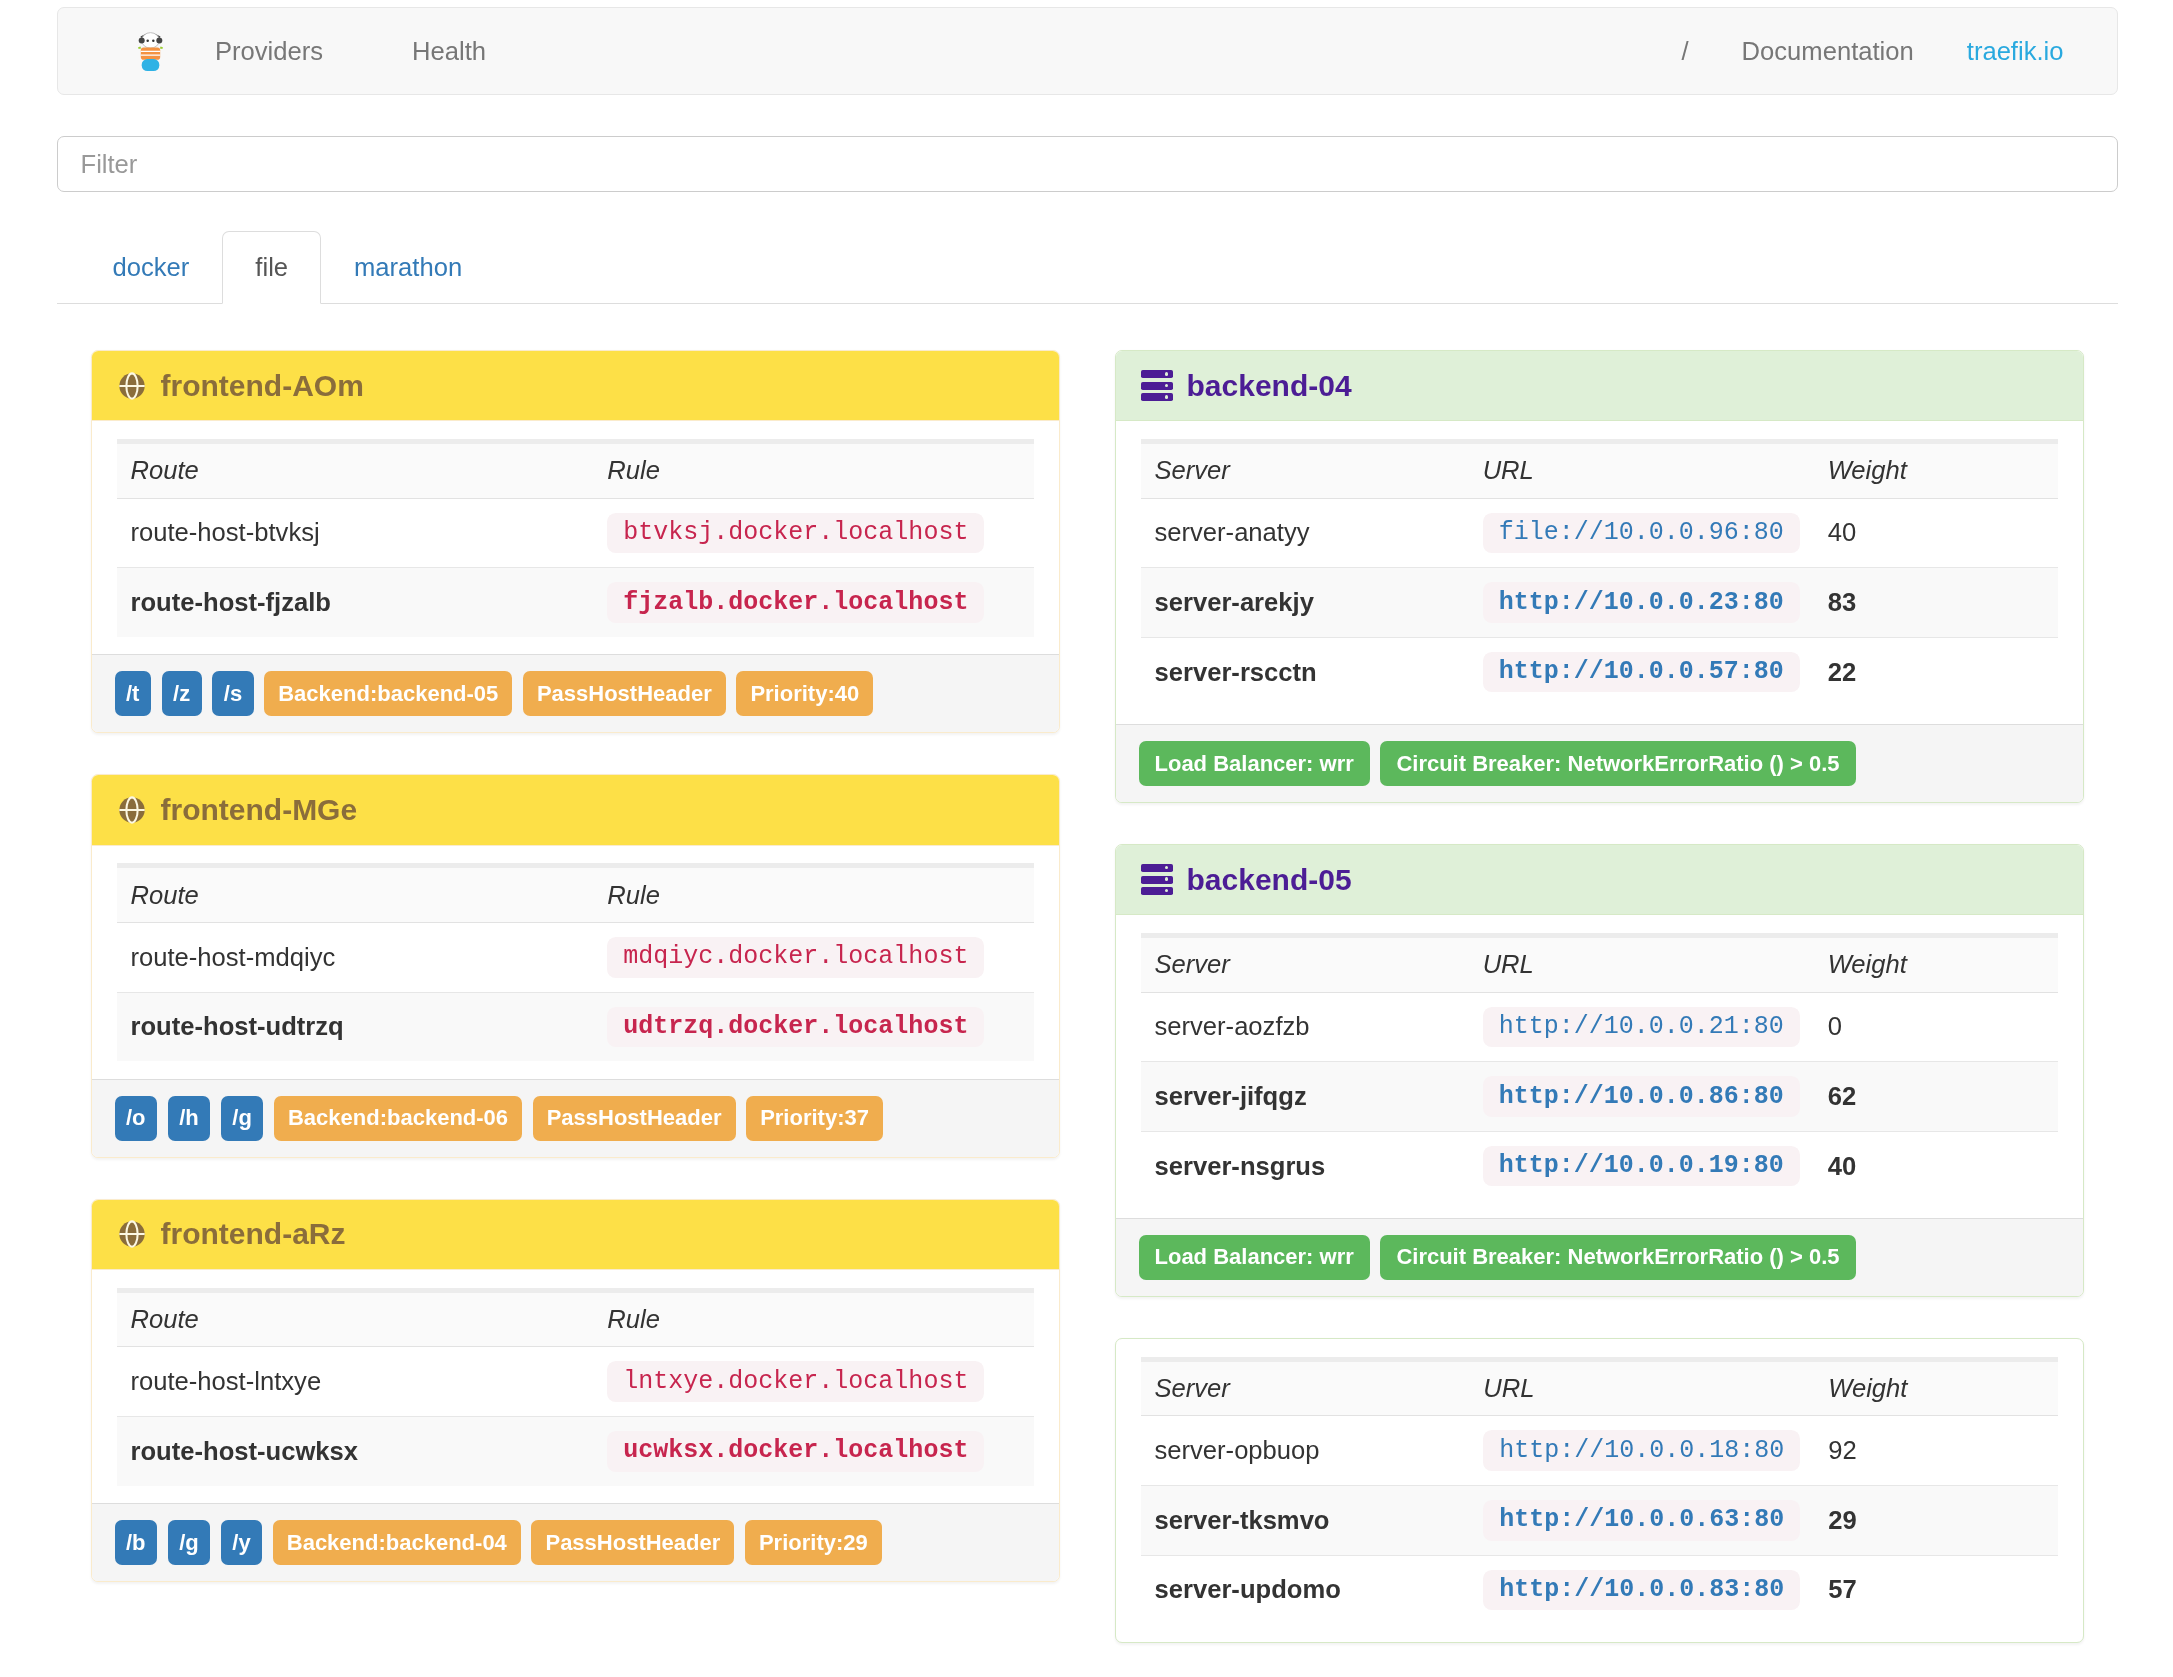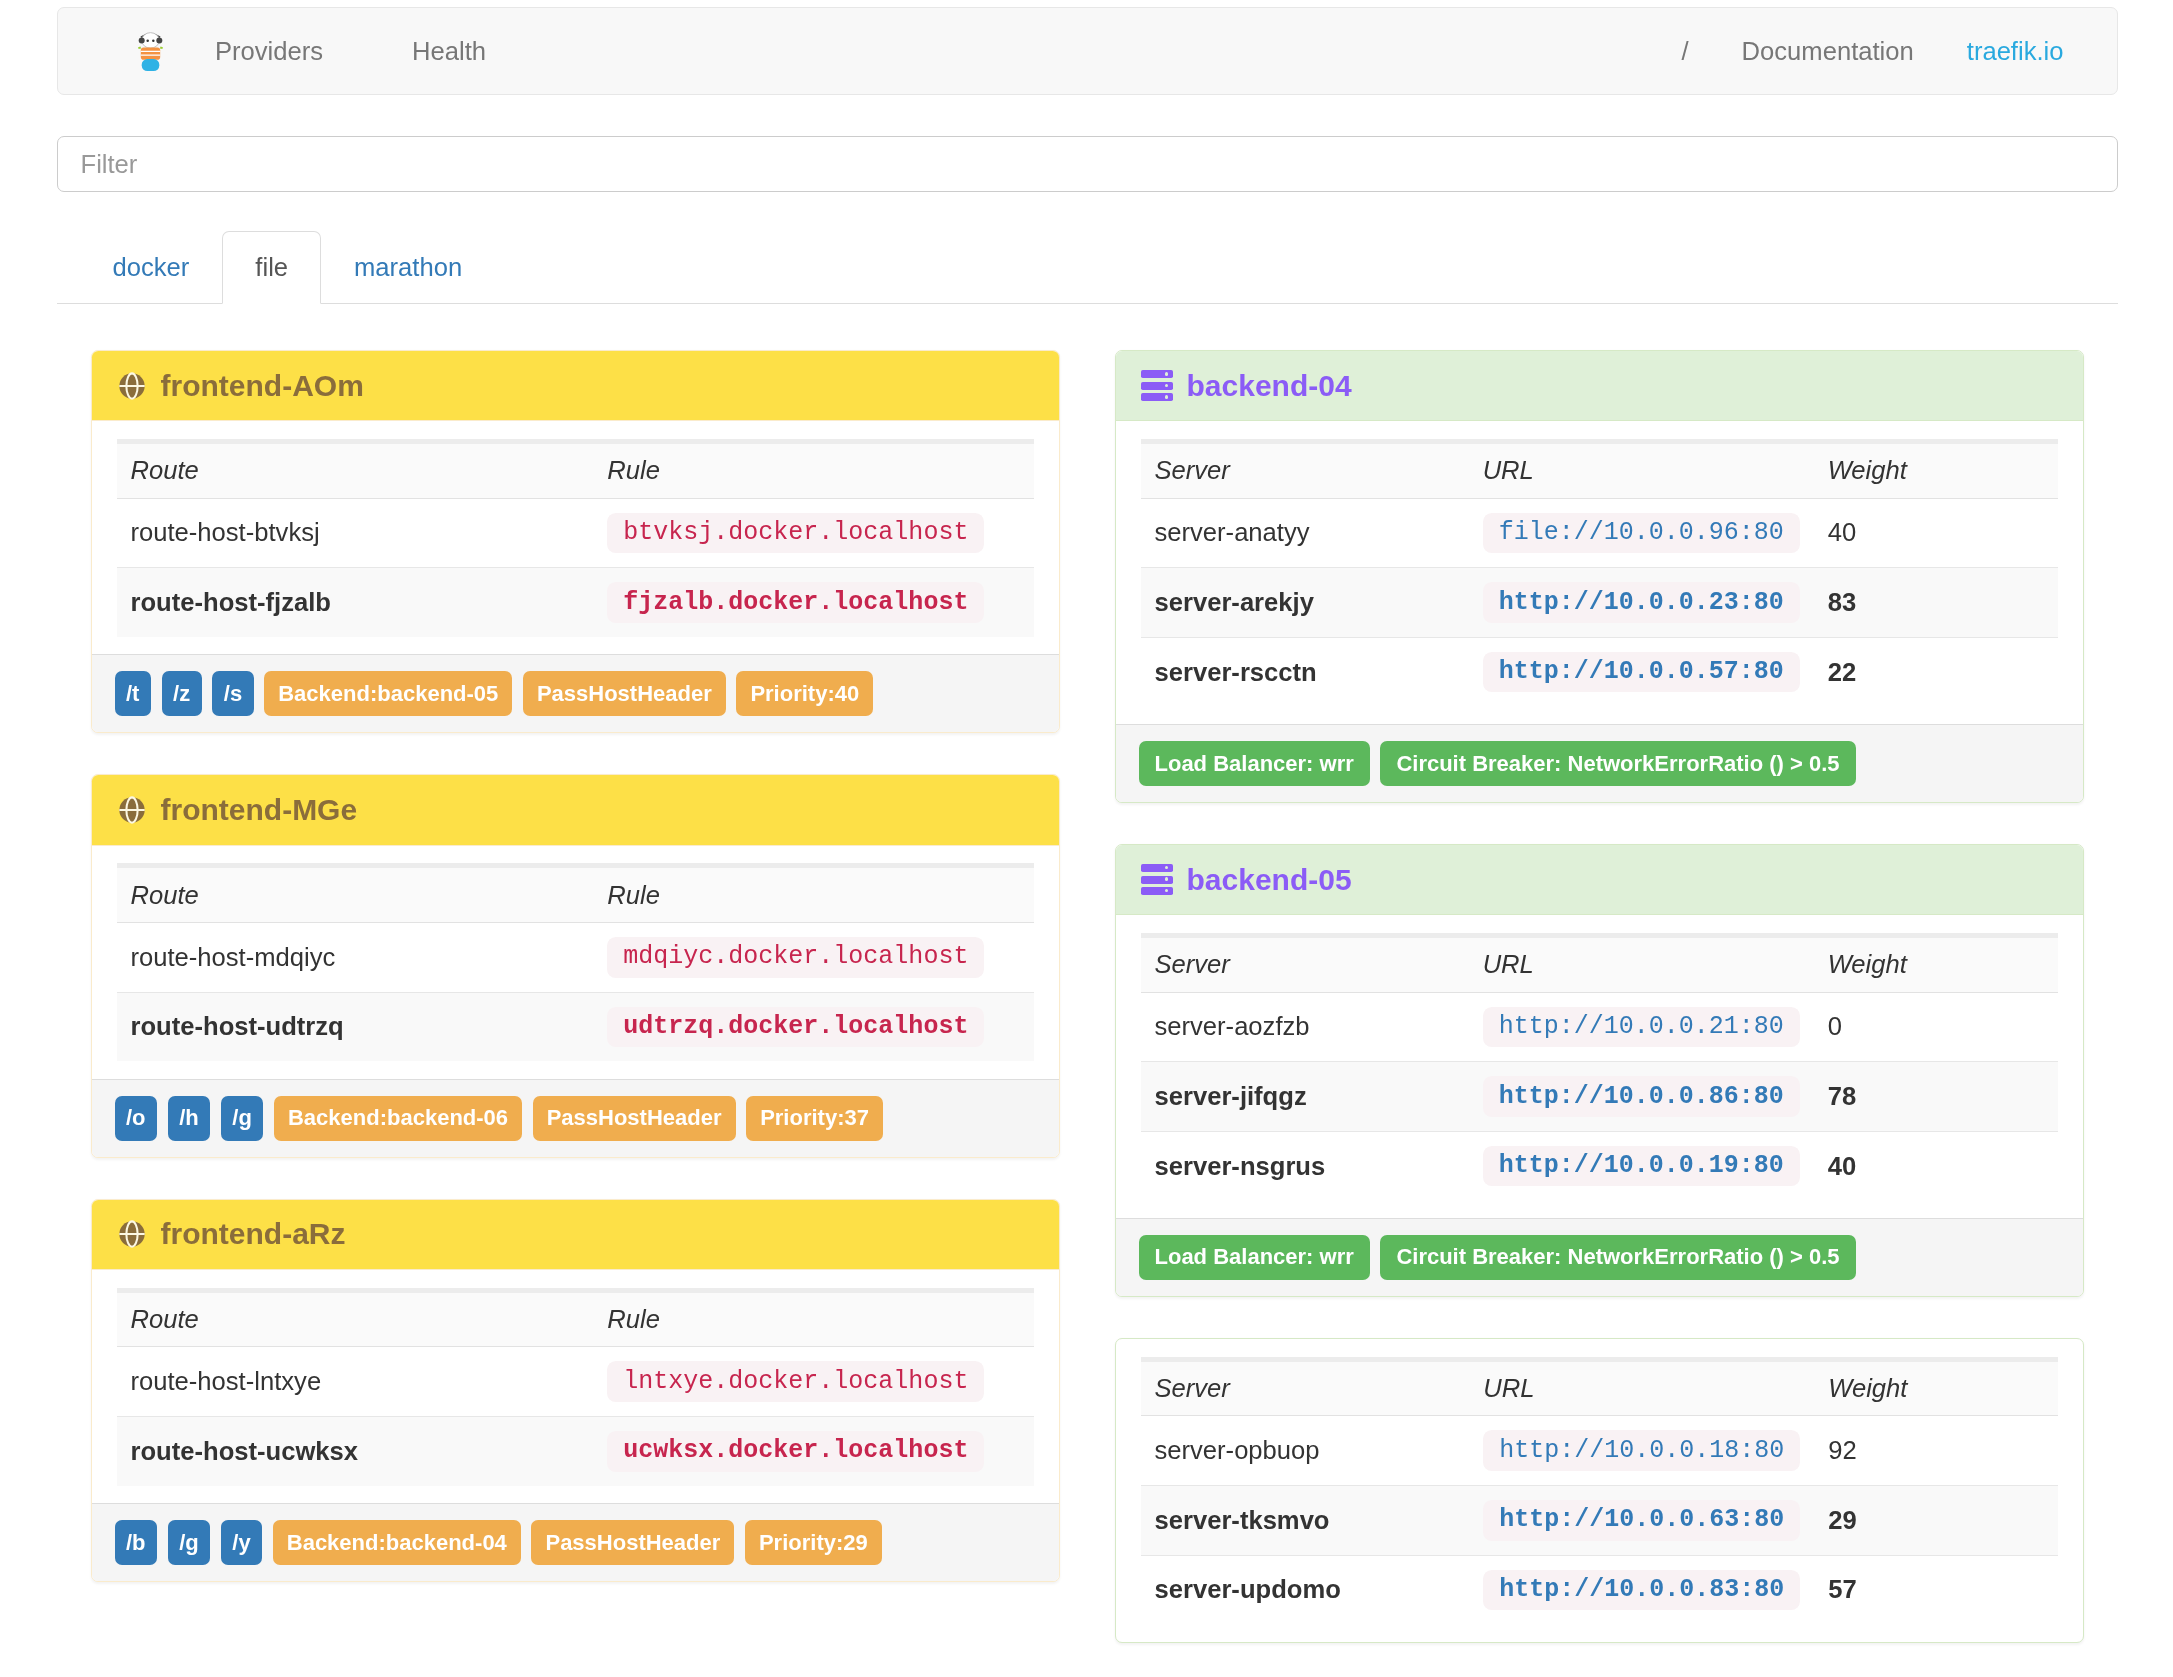--- a/index.html
+++ b/index.html
@@ -32,21 +32,21 @@
   .row{display:flex;gap:55px;margin-top:46px;padding:0 34px;}
   .col{flex:1;min-width:0;}
 
   
   .card{border-radius:7px;margin-bottom:41px;box-shadow:0 1.8px 2.6px rgba(0,0,0,.05);background:#fff;}
   .card.frontend{border:0.9px solid #faebcc;}
   .card.backend{border:0.9px solid #d6e9c6;}
   .card-header{padding:17.6px 25px;font-size:30px;font-weight:bold;display:flex;align-items:center;gap:14px;
                border-radius:6.2px 6.2px 0 0;}
   .card.frontend .card-header{background:#fde047;color:#8a6d3b;border-bottom:0.9px solid #faebcc;}
-  .card.backend .card-header{background:#dff0d8;color:#8b5cf6;border-bottom:0.9px solid #d6e9c6;}
+  .card.backend .card-header{background:#dff0d8;color:#4c1d95;border-bottom:0.9px solid #d6e9c6;}
   .card-body{padding:17.6px 25px;}
 
   table.tbl{width:100%;border-collapse:collapse;font-size:25.6px;}
   .tbl th{font-style:italic;font-weight:normal;text-align:left;padding:12.4px 14px;background:#fafafa;
           border-top:5.3px solid #ececec;border-bottom:1.8px solid #e2e2e2;color:#333;}
   .tbl td{padding:14px;color:#333;vertical-align:middle;}
   .tbl tbody tr:nth-child(even){background:#f9f9f9;}
   .tbl tbody tr:not(:first-child) td{border-top:1.8px solid #e7e7e7;font-weight:bold;}
   .col-route{width:52%;} .col-rule{width:48%;}
   .col-server{width:38%;} .col-url{width:34%;} .col-weight{width:28%;}
@@ -310,21 +310,21 @@
                 </thead>
               <tbody>
                 <tr>
                   <td>server-aozfzb</td>
                   <td><code class="chip chip-url">http://10.0.0.21:80</code></td>
                   <td>0</td>
                 </tr>
                 <tr>
                   <td>server-jifqgz</td>
                   <td><code class="chip chip-url">http://10.0.0.86:80</code></td>
-                  <td>78</td>
+                  <td>62</td>
                 </tr>
                 <tr>
                   <td>server-nsgrus</td>
                   <td><code class="chip chip-url">http://10.0.0.19:80</code></td>
                   <td>40</td>
                 </tr>
               </tbody>
             </table>
           </div>
           <footer class="card-footer">

